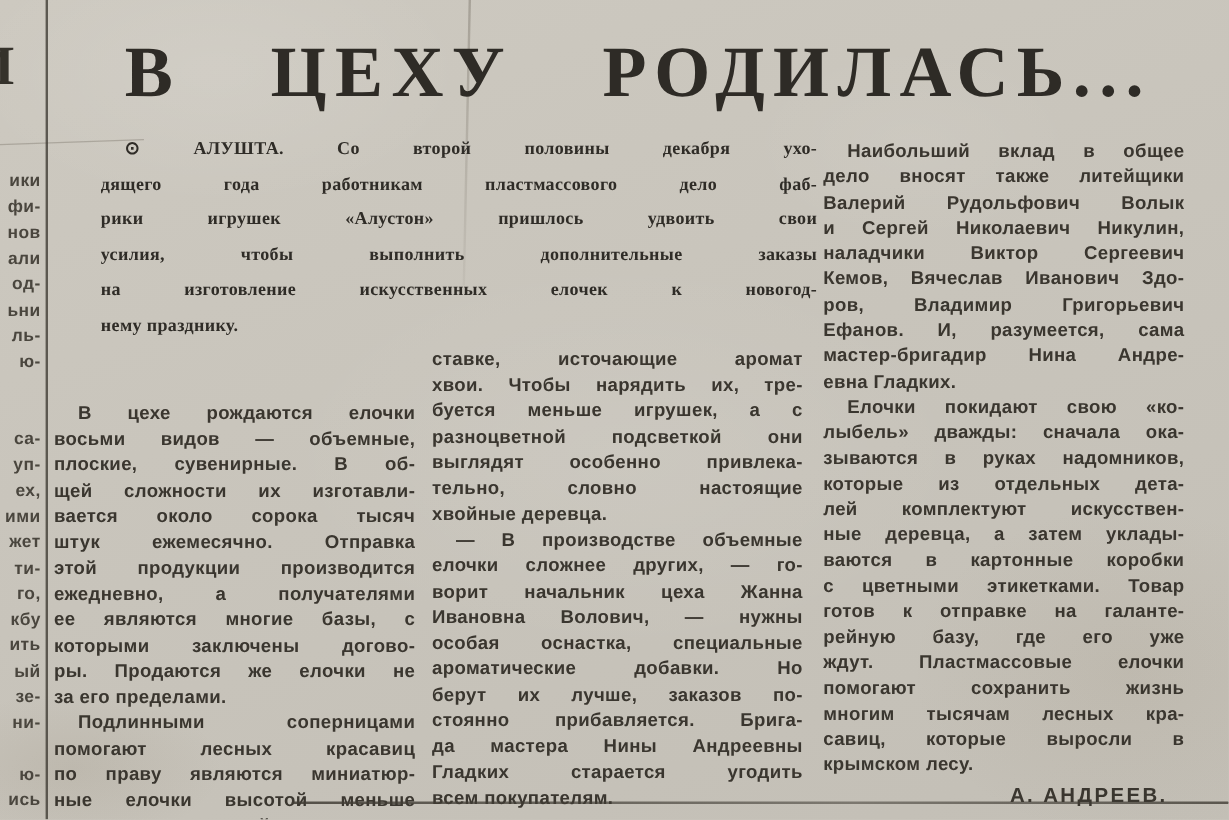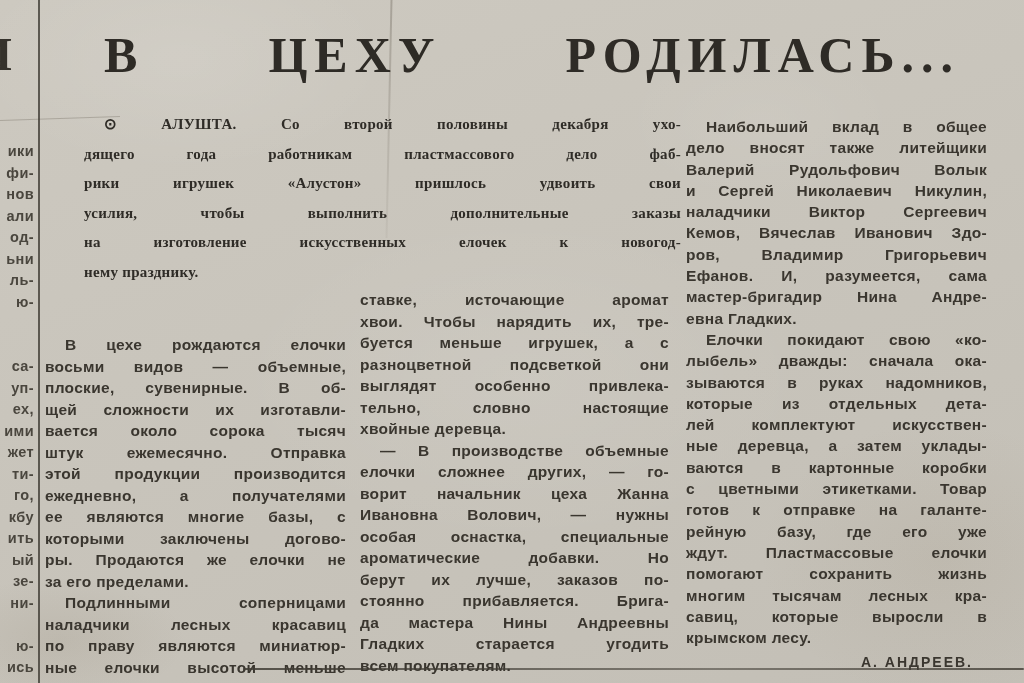--- a/index.html
+++ b/index.html
@@ -30,21 +30,21 @@
   .left-strip{position:absolute;left:0;top:141px;width:34px;text-align:right;
     color:#4a463e;font-weight:700;font-size:14.5px;line-height:21.5px;letter-spacing:.4px;
     filter:blur(.3px);}
   .left-strip .frag{min-height:21.5px;}
   .left-partial-glyph{position:absolute;left:-24px;top:28px;
     font-family:"Liberation Serif",serif;font-weight:700;font-size:46px;color:#35322b;}
 
   
   .headline{
     position:absolute;left:104px;top:26px;width:856px;
-    font-family:"Liberation Serif",serif;font-weight:700;font-size:50px;
+    font-family:"Liberation Serif",serif;font-weight:700;font-size:60px;
     letter-spacing:7px;color:#2e2b26;
     text-align:justify;text-align-last:justify;white-space:normal;
   }
 
   
   .lead{
     position:absolute;left:84px;top:110px;width:597px;
     font-family:"Liberation Serif",serif;font-weight:700;font-size:15px;
     line-height:29.5px;color:#2f2c27;letter-spacing:.3px;
   }
@@ -55,21 +55,21 @@
   .col2{left:360px;top:289px;width:309px;}
   .col3{left:686px;top:116px;width:301px;line-height:21.3px;}
 
   .para{margin:0;}
   .line{text-align:justify;text-align-last:justify;}
   .line.pfirst{text-indent:20px;}
   .line.plast{text-align-last:left;}
 
   .author{
     margin-top:4px;text-align:right;padding-right:14px;
-    font-weight:700;letter-spacing:2px;font-size:14px;color:#3a362f;
+    font-weight:700;letter-spacing:2px;font-size:17px;color:#3a362f;
   }
 </style>
 </head>
 <body>
 
 <div class="page">
 
   <div class="left-partial-glyph">И</div>
 
   <div class="left-strip">
@@ -128,21 +128,21 @@
         <div class="line">штук   ежемесячно.   Отправка</div>
         <div class="line">этой продукции производится</div>
         <div class="line">ежедневно,   а   получателями</div>
         <div class="line">ее  являются  многие  базы, с</div>
         <div class="line">которыми  заключены  догово-</div>
         <div class="line">ры.  Продаются же елочки не</div>
         <div class="line plast">за его пределами.</div>
       </div>
       <div class="para">
         <div class="line pfirst">Подлинными   соперницами</div>
-        <div class="line">наладчики  лесных  красавиц</div>
+        <div class="line">помогают  лесных  красавиц</div>
         <div class="line">по праву являются миниатюр-</div>
         <div class="line">ные  елочки  высотой  меньше</div>
         <div class="line plast">метра  на  специальной   под-</div>
       </div>
     </div>
 
   <div class="col col2">
       <div class="para">
         <div class="line">ставке,   источающие   аромат</div>
         <div class="line">хвои. Чтобы нарядить их, тре-</div>

